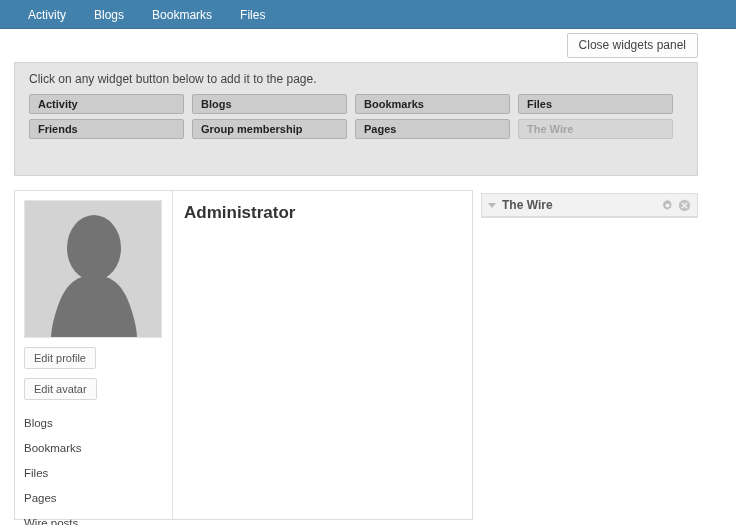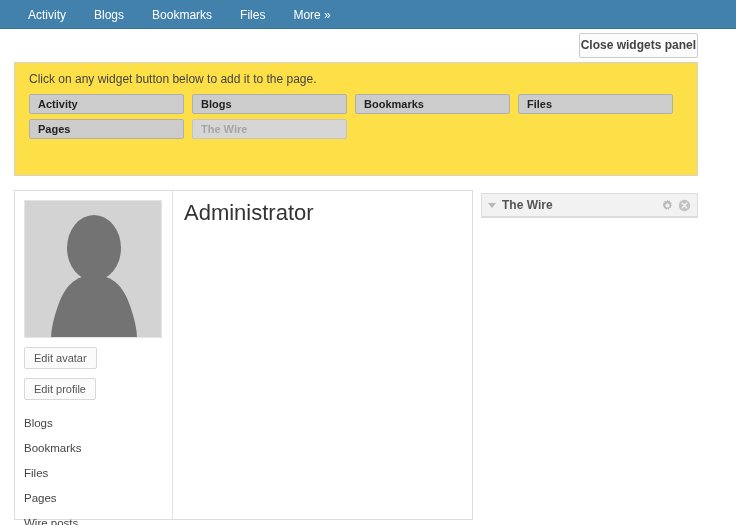--- a/index.html
+++ b/index.html
@@ -49,33 +49,32 @@
     text-align: right;
     padding-right: 38px;
   }
   .btn {
     display: inline-block;
     background: #fcfcfc;
     border: 1px solid #cccccc;
     border-radius: 2px;
     color: #444444;
     font-size: 12px;
-    padding: 5px 1px;
+    padding: 5px 11px;
     line-height: 13px;
     cursor: pointer;
     font-family: "Liberation Sans", sans-serif;
-    font-weight: bold;
   }
 
   
   #widgets-panel {
     position: absolute;
     left: 14px; top: 62px;
     width: 684px; height: 114px;
-    background: #fde047;
+    background: #e5e5e5;
     border: 1px solid #d2d2d2;
   }
   #widgets-hint {
     padding: 9px 0 0 14px;
     font-size: 12px;
     color: #444444;
   }
   #widgets-grid {
     margin: 8px 0 0 14px;
     width: 656px;
@@ -166,22 +165,22 @@
     padding: 3px 0;
     margin-bottom: 7px;
     cursor: pointer;
   }
 
   #content-area {
     flex: 1 1 auto;
     padding: 12px 0 0 11px;
   }
   #page-title {
-    font-size: 22px;
-    font-weight: normal;
+    font-size: 17px;
+    font-weight: bold;
     color: #333333;
     margin: 0;
     line-height: 20px;
   }
 
   
   #widget-column {
     position: absolute;
     left: 467px; top: 3px;
     width: 217px;
@@ -240,23 +239,20 @@
       </li>
     <li class="navitem">
         <span>Blogs</span>
       </li>
     <li class="navitem">
         <span>Bookmarks</span>
       </li>
     <li class="navitem">
         <span>Files</span>
       </li>
-    <li class="navitem">
-        <span>More »</span>
-      </li>
   </ul>
 </div>
 
 <div id="close-widgets-wrap">
   <button class="btn">Close widgets panel</button>
 </div>
 
 <div id="widgets-panel">
   <div id="widgets-hint">Click on any widget button below to add it to the page.</div>
   <div id="widgets-grid">
@@ -264,20 +260,26 @@
         <span>Activity</span>
       </div>
     <div class="widget-btn">
         <span>Blogs</span>
       </div>
     <div class="widget-btn">
         <span>Bookmarks</span>
       </div>
     <div class="widget-btn">
         <span>Files</span>
+      </div>
+    <div class="widget-btn">
+        <span>Friends</span>
+      </div>
+    <div class="widget-btn">
+        <span>Group membership</span>
       </div>
     <div class="widget-btn">
         <span>Pages</span>
       </div>
     <div class="widget-btn disabled">
         <span>The Wire</span>
       </div>
     <div class="widget-spacer"></div>
     <div class="widget-spacer"></div>
     <div class="widget-spacer"></div>
@@ -289,22 +291,22 @@
   <div id="main-panel">
 
     <div id="profile-sidebar">
       <div id="avatar">
         <svg width="138" height="138" viewBox="0 0 138 138">
           <rect x="0" y="0" width="138" height="138" fill="#d3d3d3"></rect>
           <ellipse cx="69" cy="47" rx="27" ry="33" fill="#737373"></ellipse>
           <path d="M69 74 C50 74 40 86 34 102 C28 118 26 130 26 138 L112 138 C112 130 110 118 104 102 C98 86 88 74 69 74 Z" fill="#737373"></path>
         </svg>
       </div>
+      <button class="sidebar-btn">Edit profile</button>
       <button class="sidebar-btn">Edit avatar</button>
-      <button class="sidebar-btn">Edit profile</button>
       <ul id="profile-links">
         <li>Blogs</li>
         <li>Bookmarks</li>
         <li>Files</li>
         <li>Pages</li>
         <li>Wire posts</li>
       </ul>
     </div>
 
     <div id="content-area">

